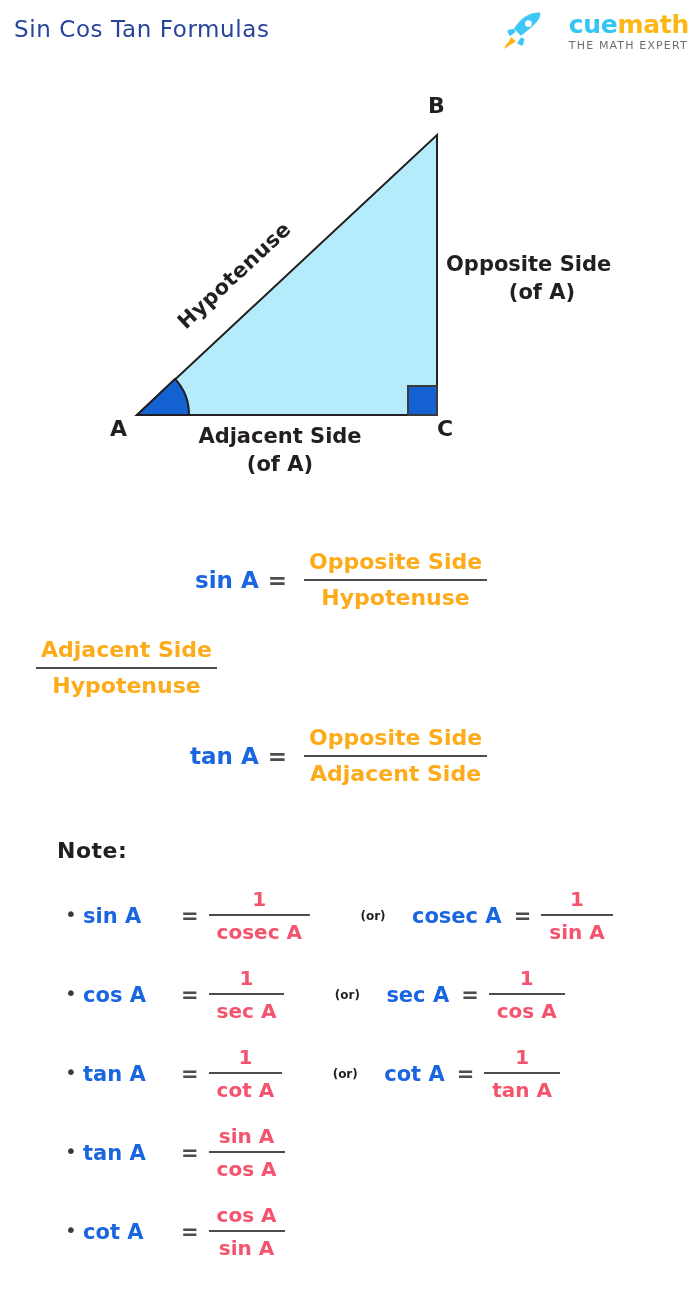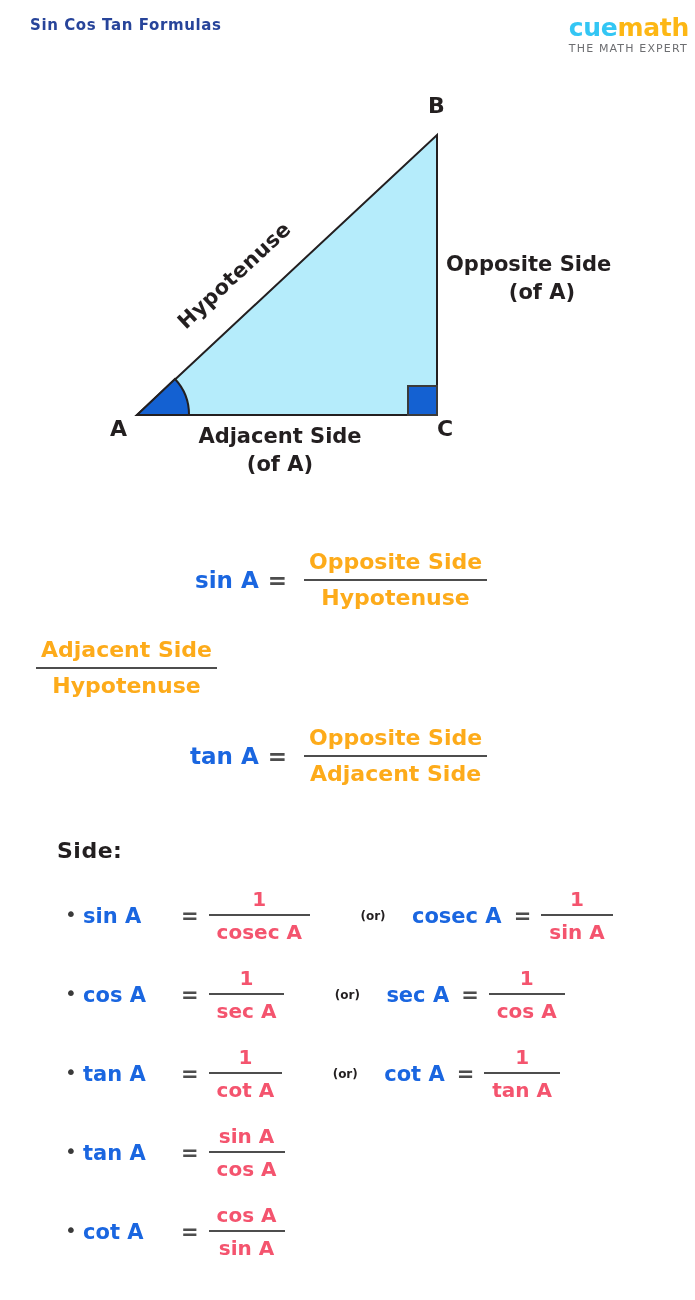--- a/index.html
+++ b/index.html
@@ -17,35 +17,33 @@
 
   
   #header {
     position: absolute;
     left: 0; top: 0;
     width: 695px; height: 66px;
   }
   #page-title {
     position: absolute;
     left: 14px; top: 16px;
-    font-size: 15px;
-    font-weight: bold;
+    font-size: 23px;
+    font-weight: normal;
     letter-spacing: 0.6px;
     color: #27449a;
     white-space: nowrap;
-    margin-left: 16px;
   }
   #logo {
     position: absolute;
     right: 6px; top: 8px;
     height: 46px;
     display: flex;
     align-items: center;
-    gap: 7px;
-    flex-direction: column;
+    gap: 25px;
   }
   #rocket-icon { width: 44px; height: 44px; display:block; }
   #logo-text { line-height: 1; }
   #logo-wordmark {
     font-size: 25px;
     font-weight: bold;
     letter-spacing: -0.3px;
     line-height: 1;
   }
   .lw-cue { color: #33c6f4; }
@@ -299,21 +297,21 @@
     <div class="fraction">
       <div class="num">Opposite Side</div>
       <div class="bar"></div>
       <div class="den">Adjacent Side</div>
     </div>
   </div>
 
 </div>
 
 <div id="note-section">
-  <div id="note-heading">Side:</div>
+  <div id="note-heading">Note:</div>
 
   <div id="note-list">
 
     <div class="note-row">
       <span class="note-bullet">•</span>
       <span class="note-lhs">sin A</span>
       <span class="note-eq">=</span>
       <span class="note-frac">
         <span class="num" style="display:block">1</span>
         <span class="bar" style="display:block"></span>

